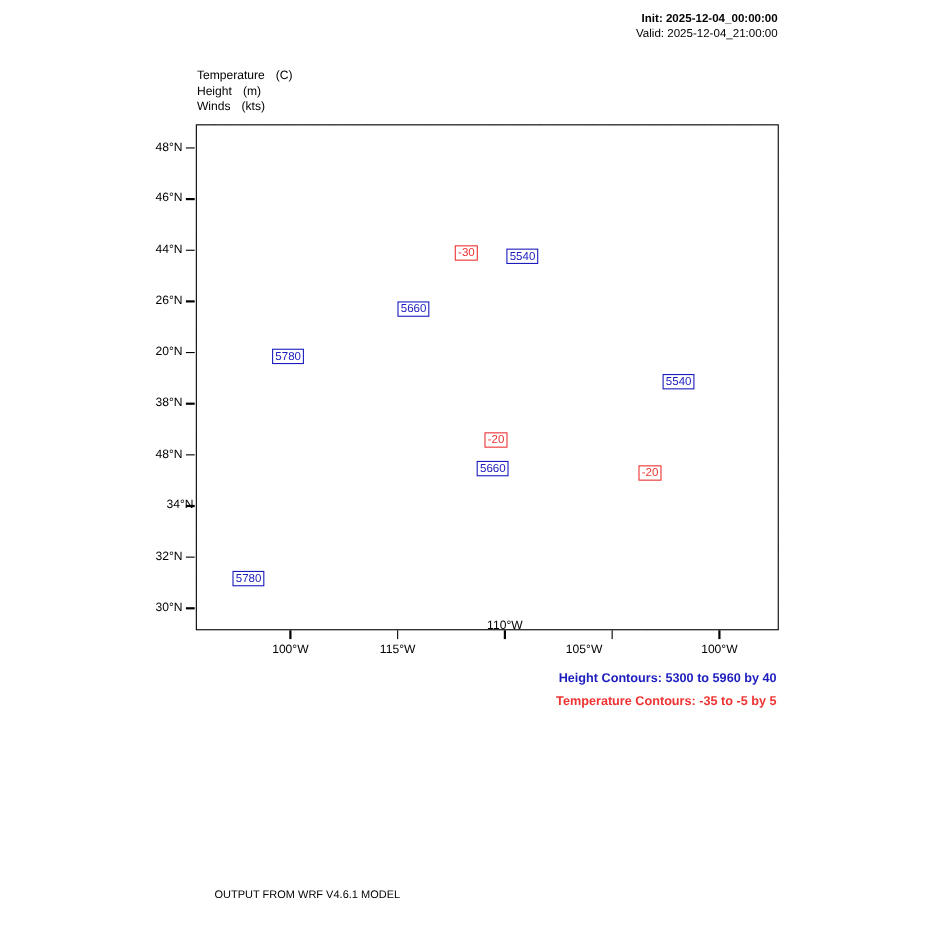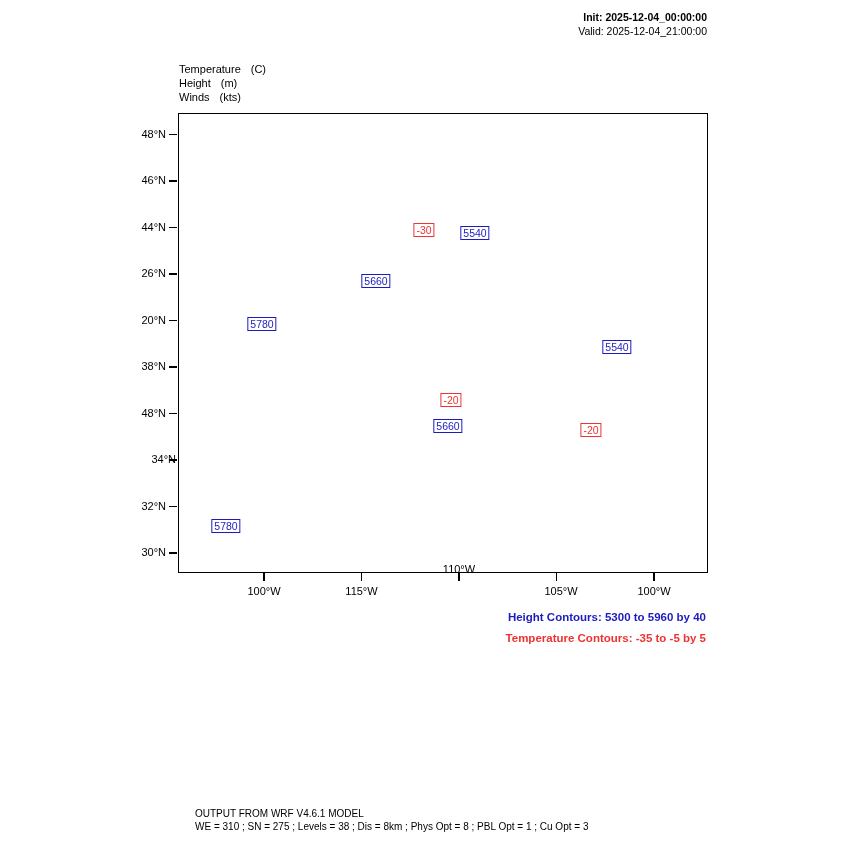--- a/index.html
+++ b/index.html
@@ -136,35 +136,34 @@
       <div class="abs lat-label" style="left: 126px; top: 499.5px;">32°N</div>
       <div class="abs tickh" style="left: 169px; top: 505.5px;"></div>
       <div class="abs lat-label" style="left: 126px; top: 546px;">30°N</div>
       <div class="abs tickh" style="left: 169px; top: 552px;"></div>
       <div class="abs lon-label" style="left: 239px; top: 585px;">100°W</div>
       <div class="abs tickv" style="left: 263.25px; top: 573px;"></div>
       <div class="abs lon-label" style="left: 336.5px; top: 585px;">115°W</div>
       <div class="abs tickv" style="left: 360.75px; top: 573px;"></div>
       <div class="abs lon-label" style="left: 434px; top: 563px;">110°W</div>
       <div class="abs tickv" style="left: 458.25px; top: 573px;"></div>
-      <div class="abs lon-label" style="left: 536px; top: 585px;">105°W</div>
+      <div class="abs lon-label" style="left: 506px; top: 585px;">105°W</div>
       <div class="abs tickv" style="left: 555.75px; top: 573px;"></div>
       <div class="abs lon-label" style="left: 629px; top: 585px;">100°W</div>
       <div class="abs tickv" style="left: 653.25px; top: 573px;"></div>
     </div>
   <div id="label-layer">
       <div class="ct-label" style="left: 475px; top: 233px; color: rgb(28, 28, 190); border-color: rgb(28, 28, 190);">5540</div>
       <div class="ct-label" style="left: 617px; top: 347px; color: rgb(28, 28, 190); border-color: rgb(28, 28, 190);">5540</div>
       <div class="ct-label" style="left: 376px; top: 281px; color: rgb(28, 28, 190); border-color: rgb(28, 28, 190);">5660</div>
       <div class="ct-label" style="left: 448px; top: 426px; color: rgb(28, 28, 190); border-color: rgb(28, 28, 190);">5660</div>
       <div class="ct-label" style="left: 262px; top: 324px; color: rgb(28, 28, 190); border-color: rgb(28, 28, 190);">5780</div>
       <div class="ct-label" style="left: 226px; top: 526px; color: rgb(28, 28, 190); border-color: rgb(28, 28, 190);">5780</div>
       <div class="ct-label" style="left: 424px; top: 230px; color: rgb(238, 51, 51); border-color: rgb(238, 51, 51);">-30</div>
       <div class="ct-label" style="left: 451px; top: 400px; color: rgb(238, 51, 51); border-color: rgb(238, 51, 51);">-20</div>
       <div class="ct-label" style="left: 591px; top: 430px; color: rgb(238, 51, 51); border-color: rgb(238, 51, 51);">-20</div>
     </div>
 
   <div class="abs legend-line" style="top: 611px; color: rgb(28, 28, 190);">Height Contours: 5300 to 5960 by 40</div>
   <div class="abs legend-line" style="top: 632px; color: rgb(238, 51, 51);">Temperature Contours: -35 to -5 by 5</div>
 
   <div class="abs footer-line" style="top:808px">OUTPUT FROM WRF V4.6.1 MODEL</div>
-  <div class="abs footer-line" style="top:821px">WE = 310 ; SN = 275 ; Levels = 38 ; Dis = 8km ; Phys Opt = 8 ; PBL Opt = 1 ; Cu Opt = 3</div>
 </div>
 
 </body></html>

